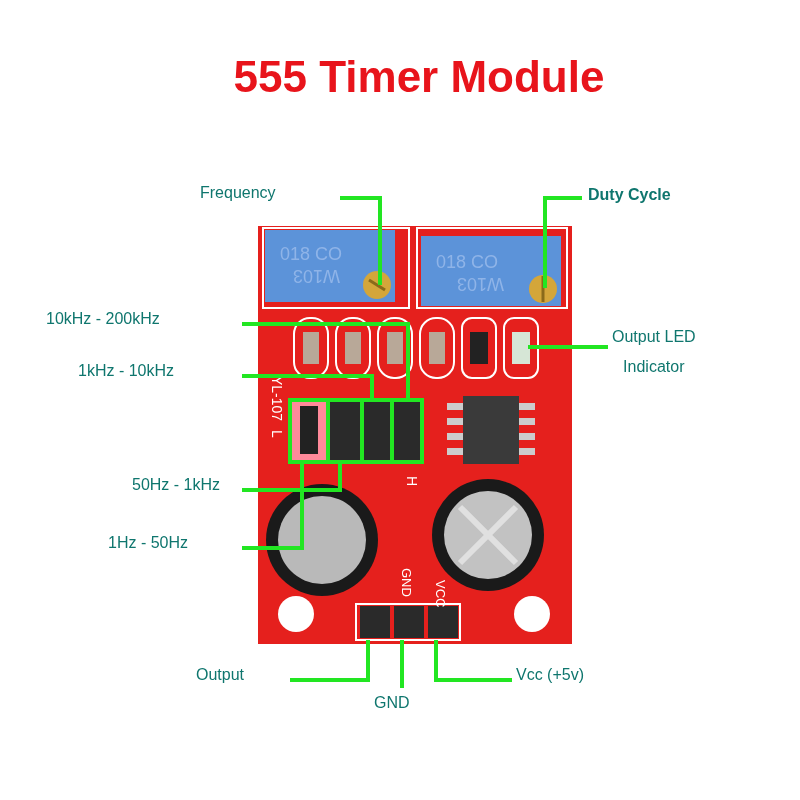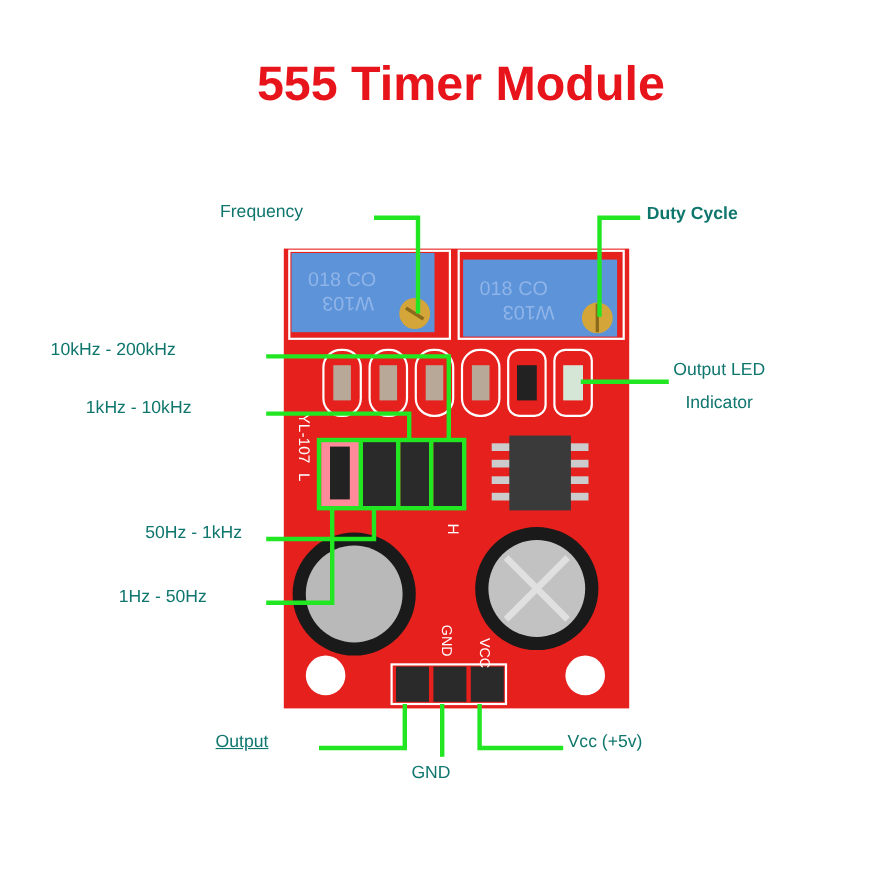--- a/index.html
+++ b/index.html
@@ -119,15 +119,15 @@
 <div class="lbl" style="left:200px;top:184px;">Frequency</div>
 <div class="lbl" style="left:588px;top:186px;font-weight:bold;">Duty Cycle</div>
 <div class="lbl" style="left:46px;top:310px;">10kHz - 200kHz</div>
 <div class="lbl" style="left:78px;top:362px;">1kHz - 10kHz</div>
 <div class="lbl" style="left:92px;top:476px;margin-left:40px;">50Hz - 1kHz</div>
 <div class="lbl" style="left:108px;top:534px;">1Hz - 50Hz</div>
 <div class="lbl" style="left:612px;top:322px;text-align:center;line-height:30px;">
   <div>Output LED</div>
   <div>Indicator</div>
 </div>
-<div class="lbl" style="left:196px;top:666px;text-decoration:underline;">Output</div>
+<div class="lbl" style="left:196px;top:666px;">Output</div>
 <div class="lbl" style="left:374px;top:694px;">GND</div>
 <div class="lbl" style="left:516px;top:666px;">Vcc (+5v)</div>
 
 </body></html>

